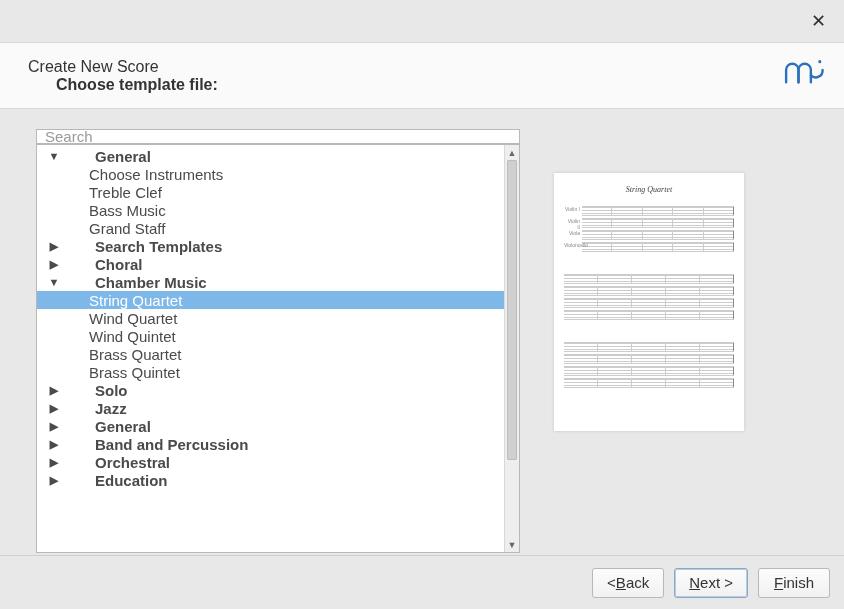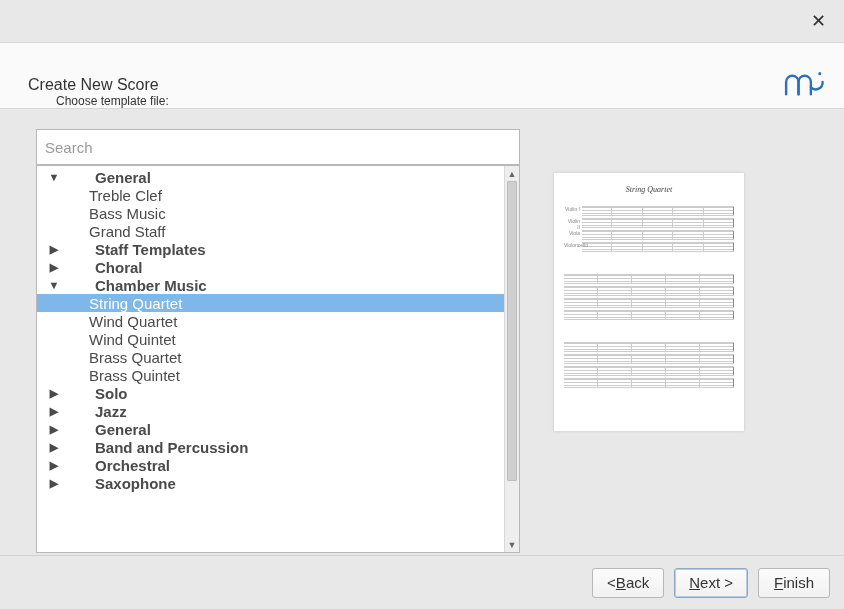--- a/index.html
+++ b/index.html
@@ -26,43 +26,43 @@
     cursor: pointer;
     user-select: none;
   }
 
   .header {
     height: 67px;
     background: #fafafa;
     border-top: 1px solid #d8d8d8;
     border-bottom: 1px solid #d8d8d8;
     display: flex;
-    align-items: flex-end;
+    align-items: center;
     justify-content: space-between;
     padding: 0 18px 0 28px;
   }
   .header-text { color: #333; }
   .header-title { font-size: 16px; font-weight: 400; }
-  .header-subtitle { font-size: 12px; font-weight: 400; padding-left: 28px; }
+  .header-subtitle { font-size: 16px; font-weight: 700; padding-left: 28px; }
   .logo svg { width: 44px; height: 36px; }
 
   .content {
     display: flex;
     padding: 20px 36px 0 36px;
     gap: 34px;
     height: 444px;
   }
 
   .left-pane {
     width: 484px;
     display: flex;
     flex-direction: column;
   }
   .search-input {
-    height: 36px;
+    height: 15px;
     border: 1px solid #b8b8b8;
     padding: 0 8px;
     font-size: 15px;
     color: #c2410c;
     outline: none;
     background: #fff;
   }
   .search-input::placeholder { color: #9a9a9a; }
 
   .tree-wrap {
@@ -238,31 +238,34 @@
 <div class="content">
   <div class="left-pane">
     <input class="search-input" placeholder="Search" style="">
     <div class="tree-wrap">
       <div class="tree" id="tree">
           <div class="tree-row cat indent-cat">
             <span class="arrow">▼</span>
             <span class="label">General</span>
           </div>
           <div class="tree-row indent-leaf">
+            <span>Choose Instruments</span>
+          </div>
+          <div class="tree-row indent-leaf">
             <span>Treble Clef</span>
           </div>
           <div class="tree-row indent-leaf">
             <span>Bass Music</span>
           </div>
           <div class="tree-row indent-leaf">
             <span>Grand Staff</span>
           </div>
           <div class="tree-row cat indent-cat">
             <span class="arrow">▶</span>
-            <span class="label">Staff Templates</span>
+            <span class="label">Search Templates</span>
           </div>
           <div class="tree-row cat indent-cat">
             <span class="arrow">▶</span>
             <span class="label">Choral</span>
           </div>
           <div class="tree-row cat indent-cat">
             <span class="arrow">▼</span>
             <span class="label">Chamber Music</span>
           </div>
           <div class="tree-row indent-leaf selected">
@@ -295,21 +298,21 @@
           <div class="tree-row cat indent-cat">
             <span class="arrow">▶</span>
             <span class="label">Band and Percussion</span>
           </div>
           <div class="tree-row cat indent-cat">
             <span class="arrow">▶</span>
             <span class="label">Orchestral</span>
           </div>
           <div class="tree-row cat indent-cat">
             <span class="arrow">▶</span>
-            <span class="label">Saxophone</span>
+            <span class="label">Education</span>
           </div>
         </div>
       <div class="scrollbar">
         <div class="btn up">▲</div>
         <div class="thumb"></div>
         <div class="btn down">▼</div>
       </div>
     </div>
   </div>
 

